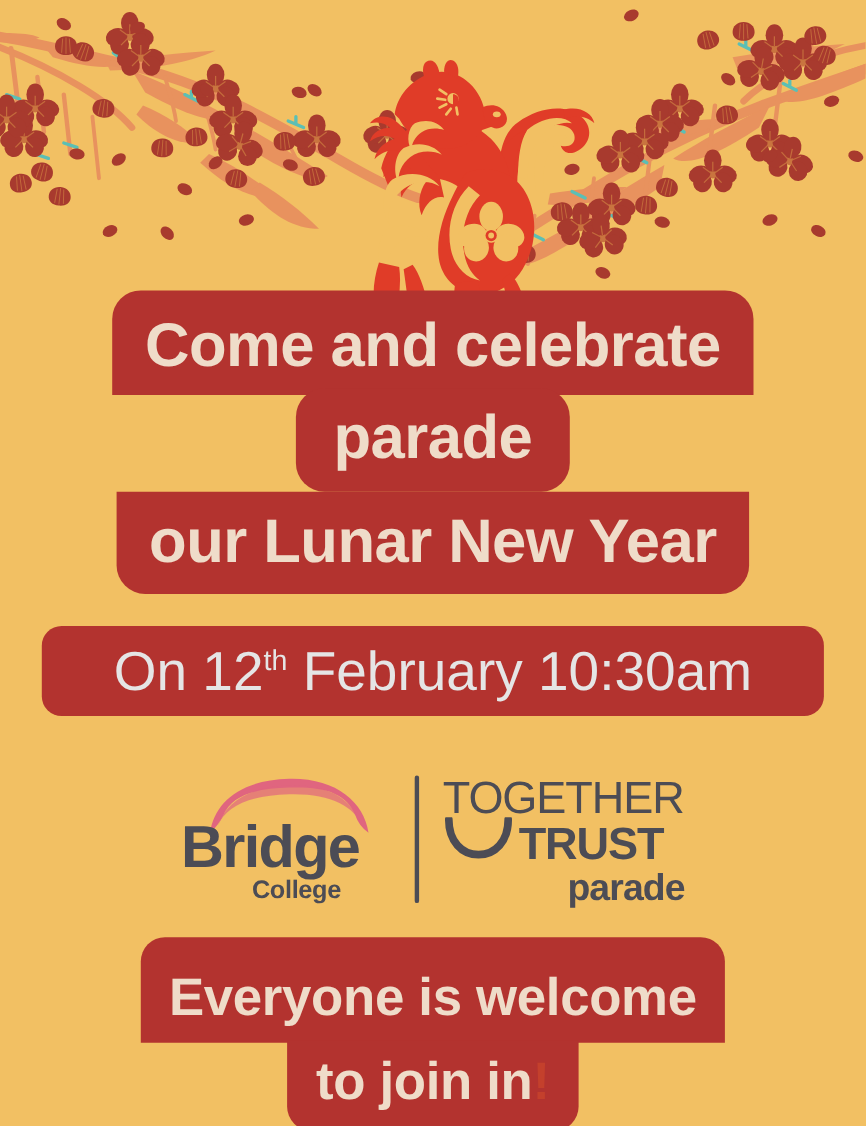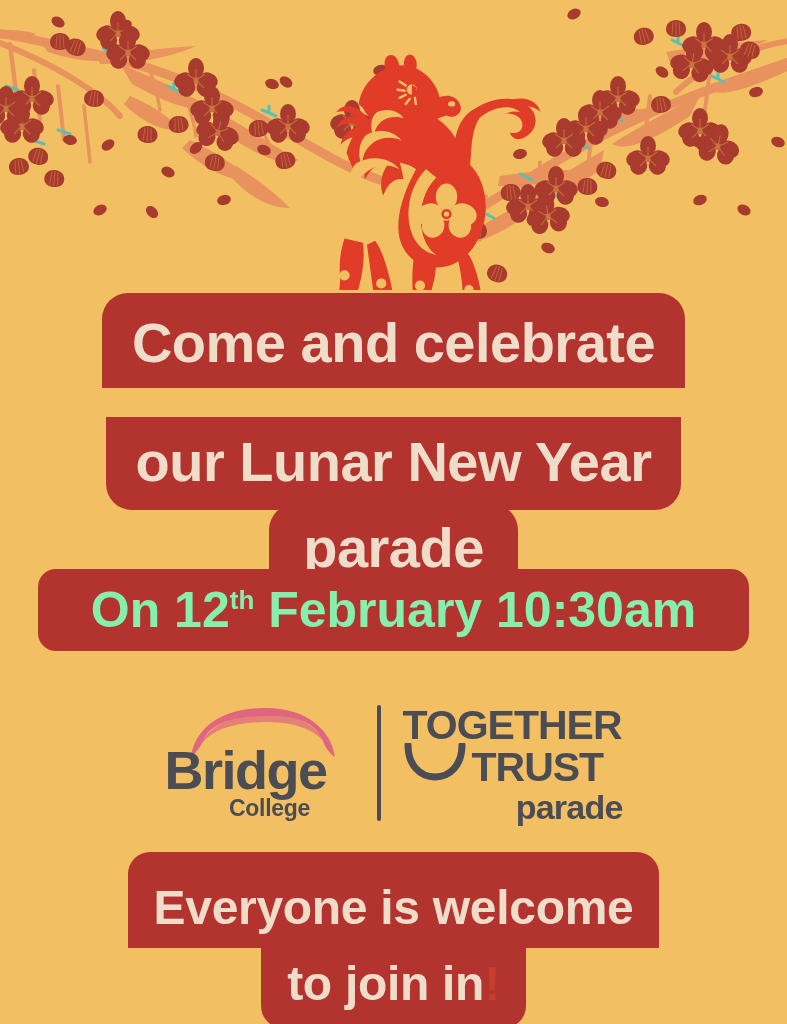--- a/index.html
+++ b/index.html
@@ -38,21 +38,20 @@
     position: absolute;
     left: 0;
     top: 264px;
     width: 787px;
     text-align: center;
   }
 
   .hl-line {
     display: block;
     white-space: nowrap;
-    margin-top: 29px;
   }
 
   .hl-line > span {
     display: inline-block;
     background: #B3332F;
     color: #EFDCC9;
     font-size: 56px;
     font-weight: 700;
     line-height: 1.0;
     letter-spacing: -0.5px;
@@ -86,23 +85,23 @@
     width: 711px;
     height: 82px;
     background: #B3332F;
     border-radius: 18px;
     display: flex;
     align-items: center;
     justify-content: center;
   }
 
   #date-text {
-    color: #86efac;
+    color: #e5e5e5;
     font-size: 50px;
-    font-weight: 700;
+    font-weight: 400;
     letter-spacing: 0px;
     line-height: 1;
     white-space: nowrap;
   }
 
   #date-text sup {
     font-size: 0.52em;
     vertical-align: super;
     line-height: 0;
   }
@@ -175,21 +174,21 @@
     width: 222px;
     height: 128px;
   }
 
   .tt-line1 {
     position: absolute;
     left: 0px;
     top: 6px;
     color: #4C4C55;
     font-size: 41px;
-    font-weight: 700;
+    font-weight: 400;
     letter-spacing: -1px;
     line-height: 1;
     white-space: nowrap;
   }
 
   #tt-smile {
     position: absolute;
     left: 1px;
     top: 44px;
     width: 62px;
@@ -633,25 +632,25 @@
       <g transform="translate(178,208) rotate(20)">
           <use href="#bud"></use>
         </g>
     </g>
   </svg>
 
   <div id="headline">
     <div class="hl-line hl-1">
       <span>Come and celebrate</span>
     </div>
+    <div class="hl-line hl-3">
+      <span>parade</span>
+    </div>
     <div class="hl-line hl-2">
       <span>our Lunar New Year</span>
-    </div>
-    <div class="hl-line hl-3">
-      <span>parade</span>
     </div>
   </div>
 
   <div id="date-bar">
     <div id="date-text">
       <span>On 12</span><sup>th</sup><span> February 10:30am</span>
     </div>
   </div>
 
   <div id="logos">

